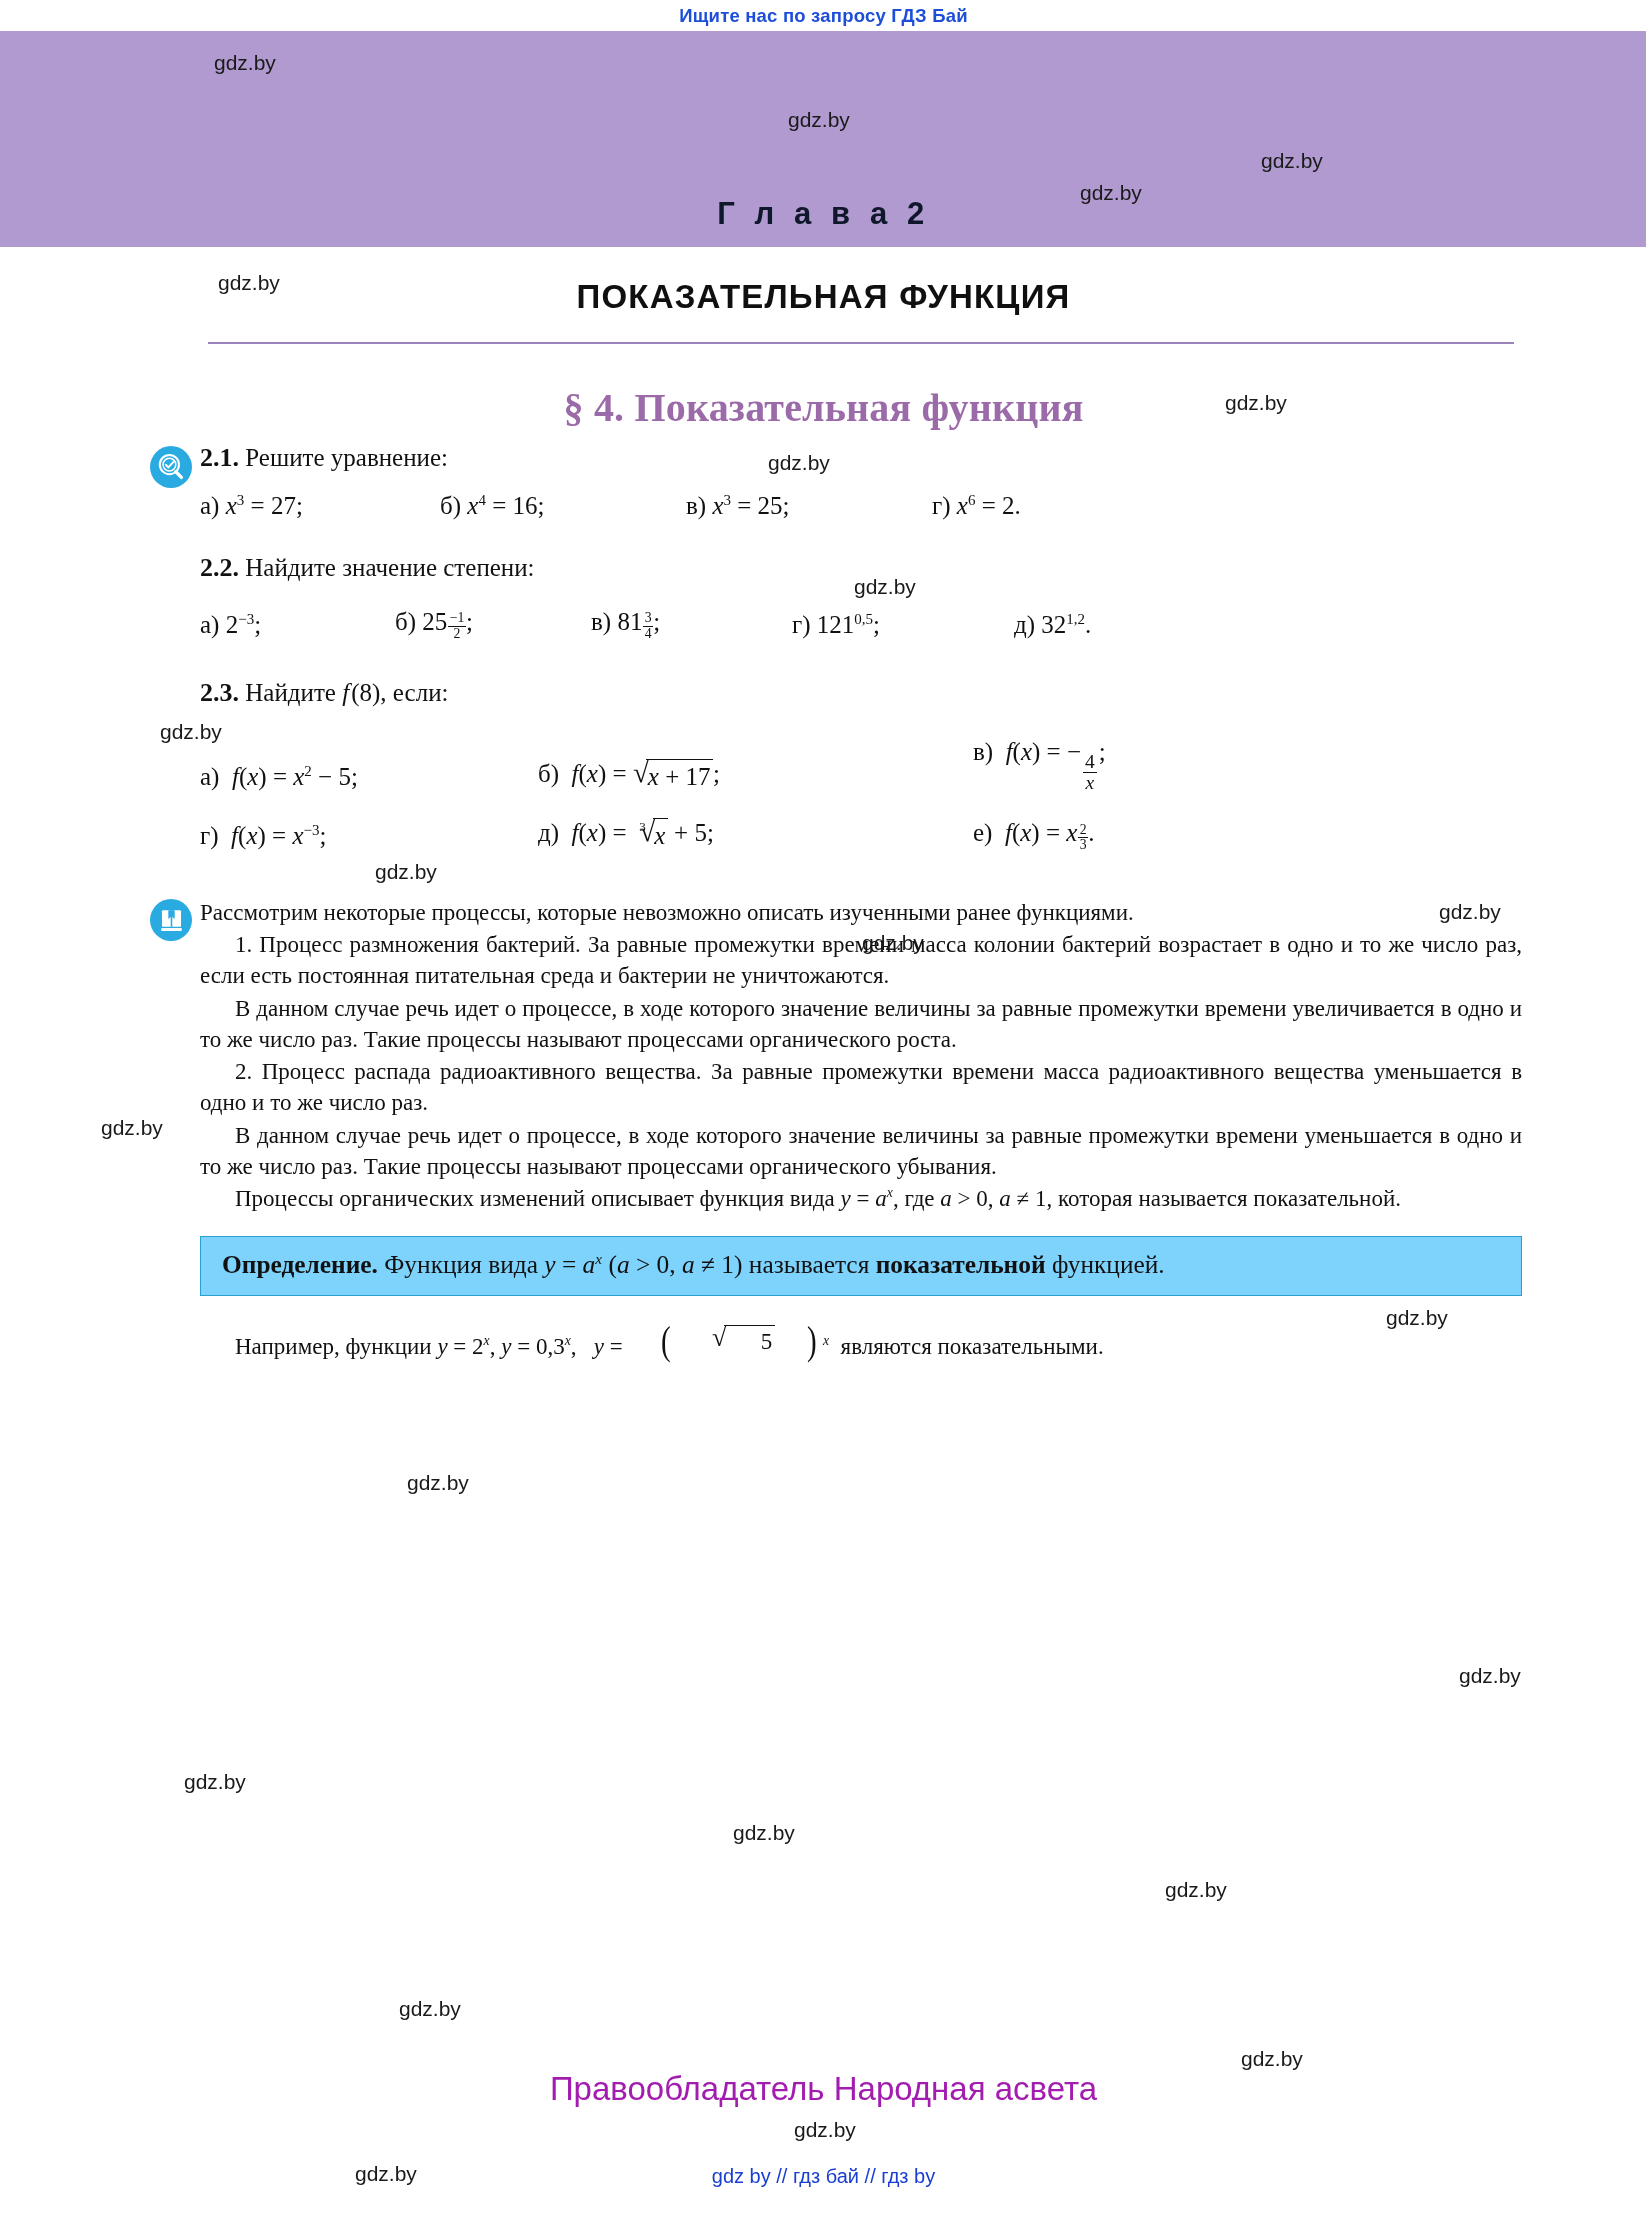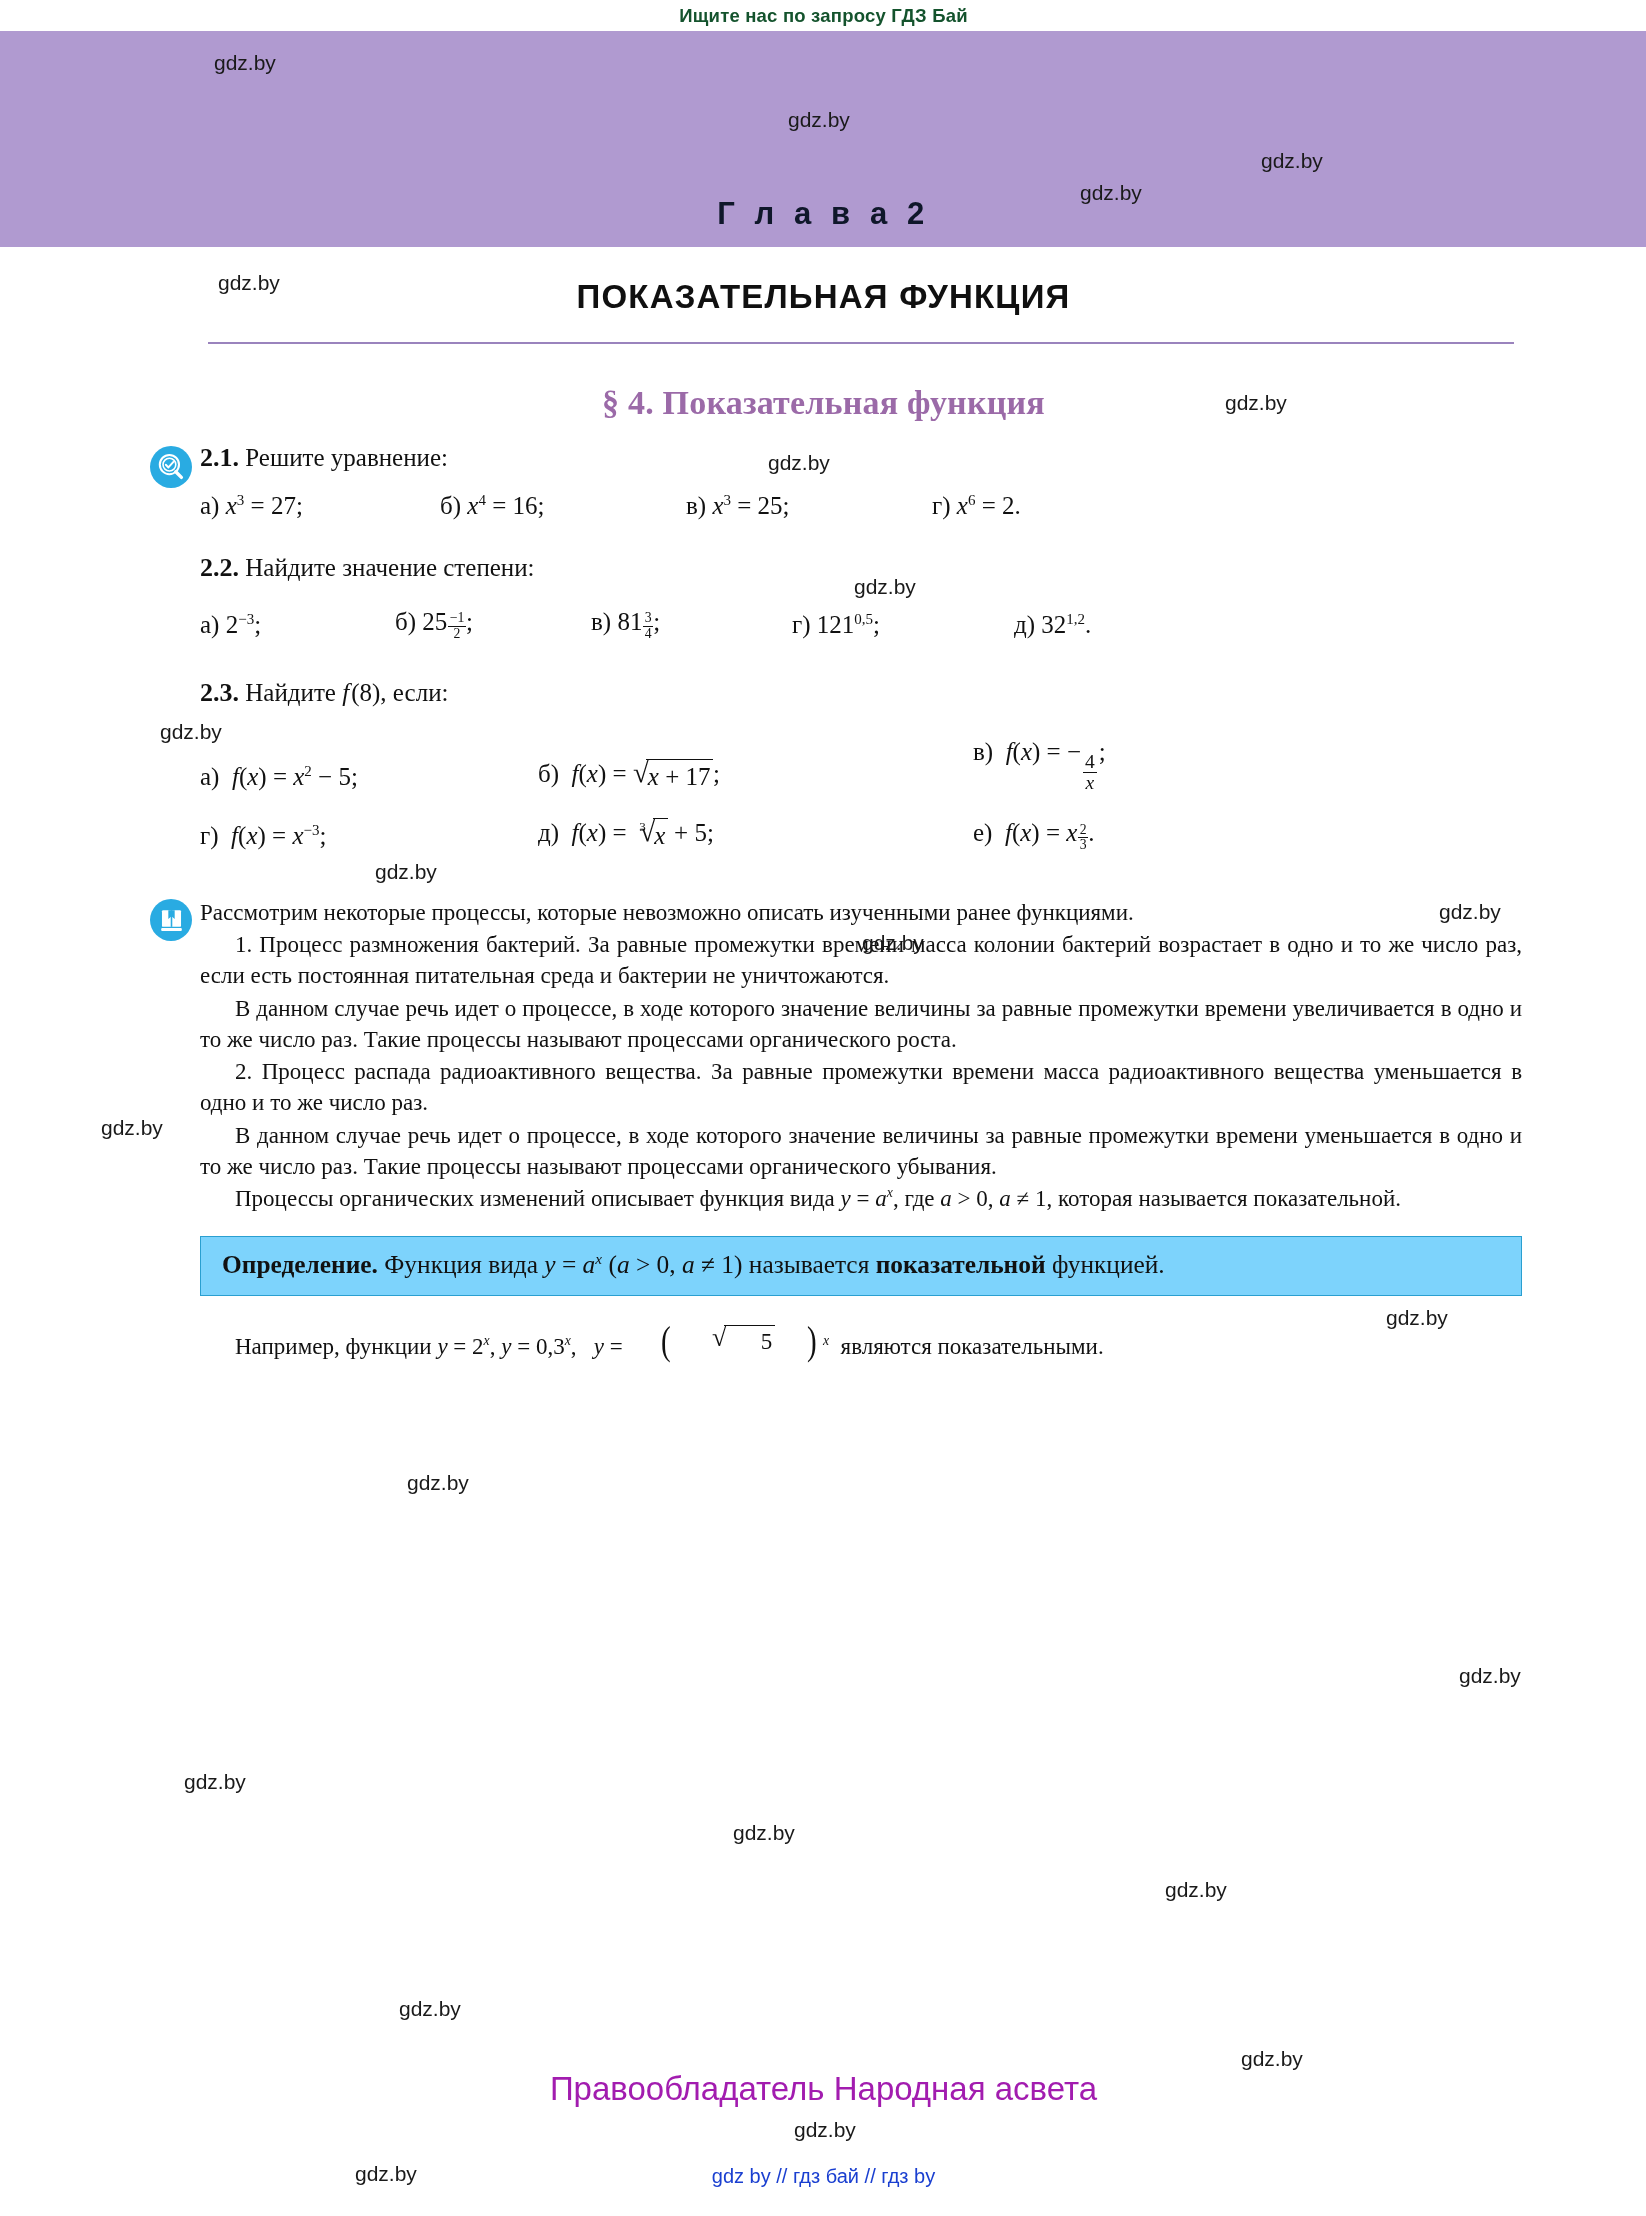--- a/index.html
+++ b/index.html
@@ -20,21 +20,21 @@
     position: absolute;
     top: 0; left: 0;
     width: 1647px;
     height: 31px;
     display: flex;
     align-items: center;
     justify-content: center;
     background: #ffffff;
   }
   .top-banner span {
-    color: #14532d;
+    color: #1d4ed8;
     font-family: "Liberation Sans", sans-serif;
     font-weight: bold;
     font-size: 18.5px;
     letter-spacing: 0.2px;
   }
 
   
   .chapter-band {
     position: absolute;
     top: 31px; left: 0;
@@ -76,21 +76,21 @@
 
   
   .section-heading {
     position: absolute;
     top: 384px;
     left: 0; right: 0;
     text-align: center;
     color: #9b6aa8;
     font-family: "Liberation Serif", serif;
     font-weight: bold;
-    font-size: 34px;
+    font-size: 40px;
     letter-spacing: 0.2px;
   }
 
   
   .content {
     position: absolute;
     top: 435px;
     left: 200px;
     width: 1322px;
     font-size: 25px;

